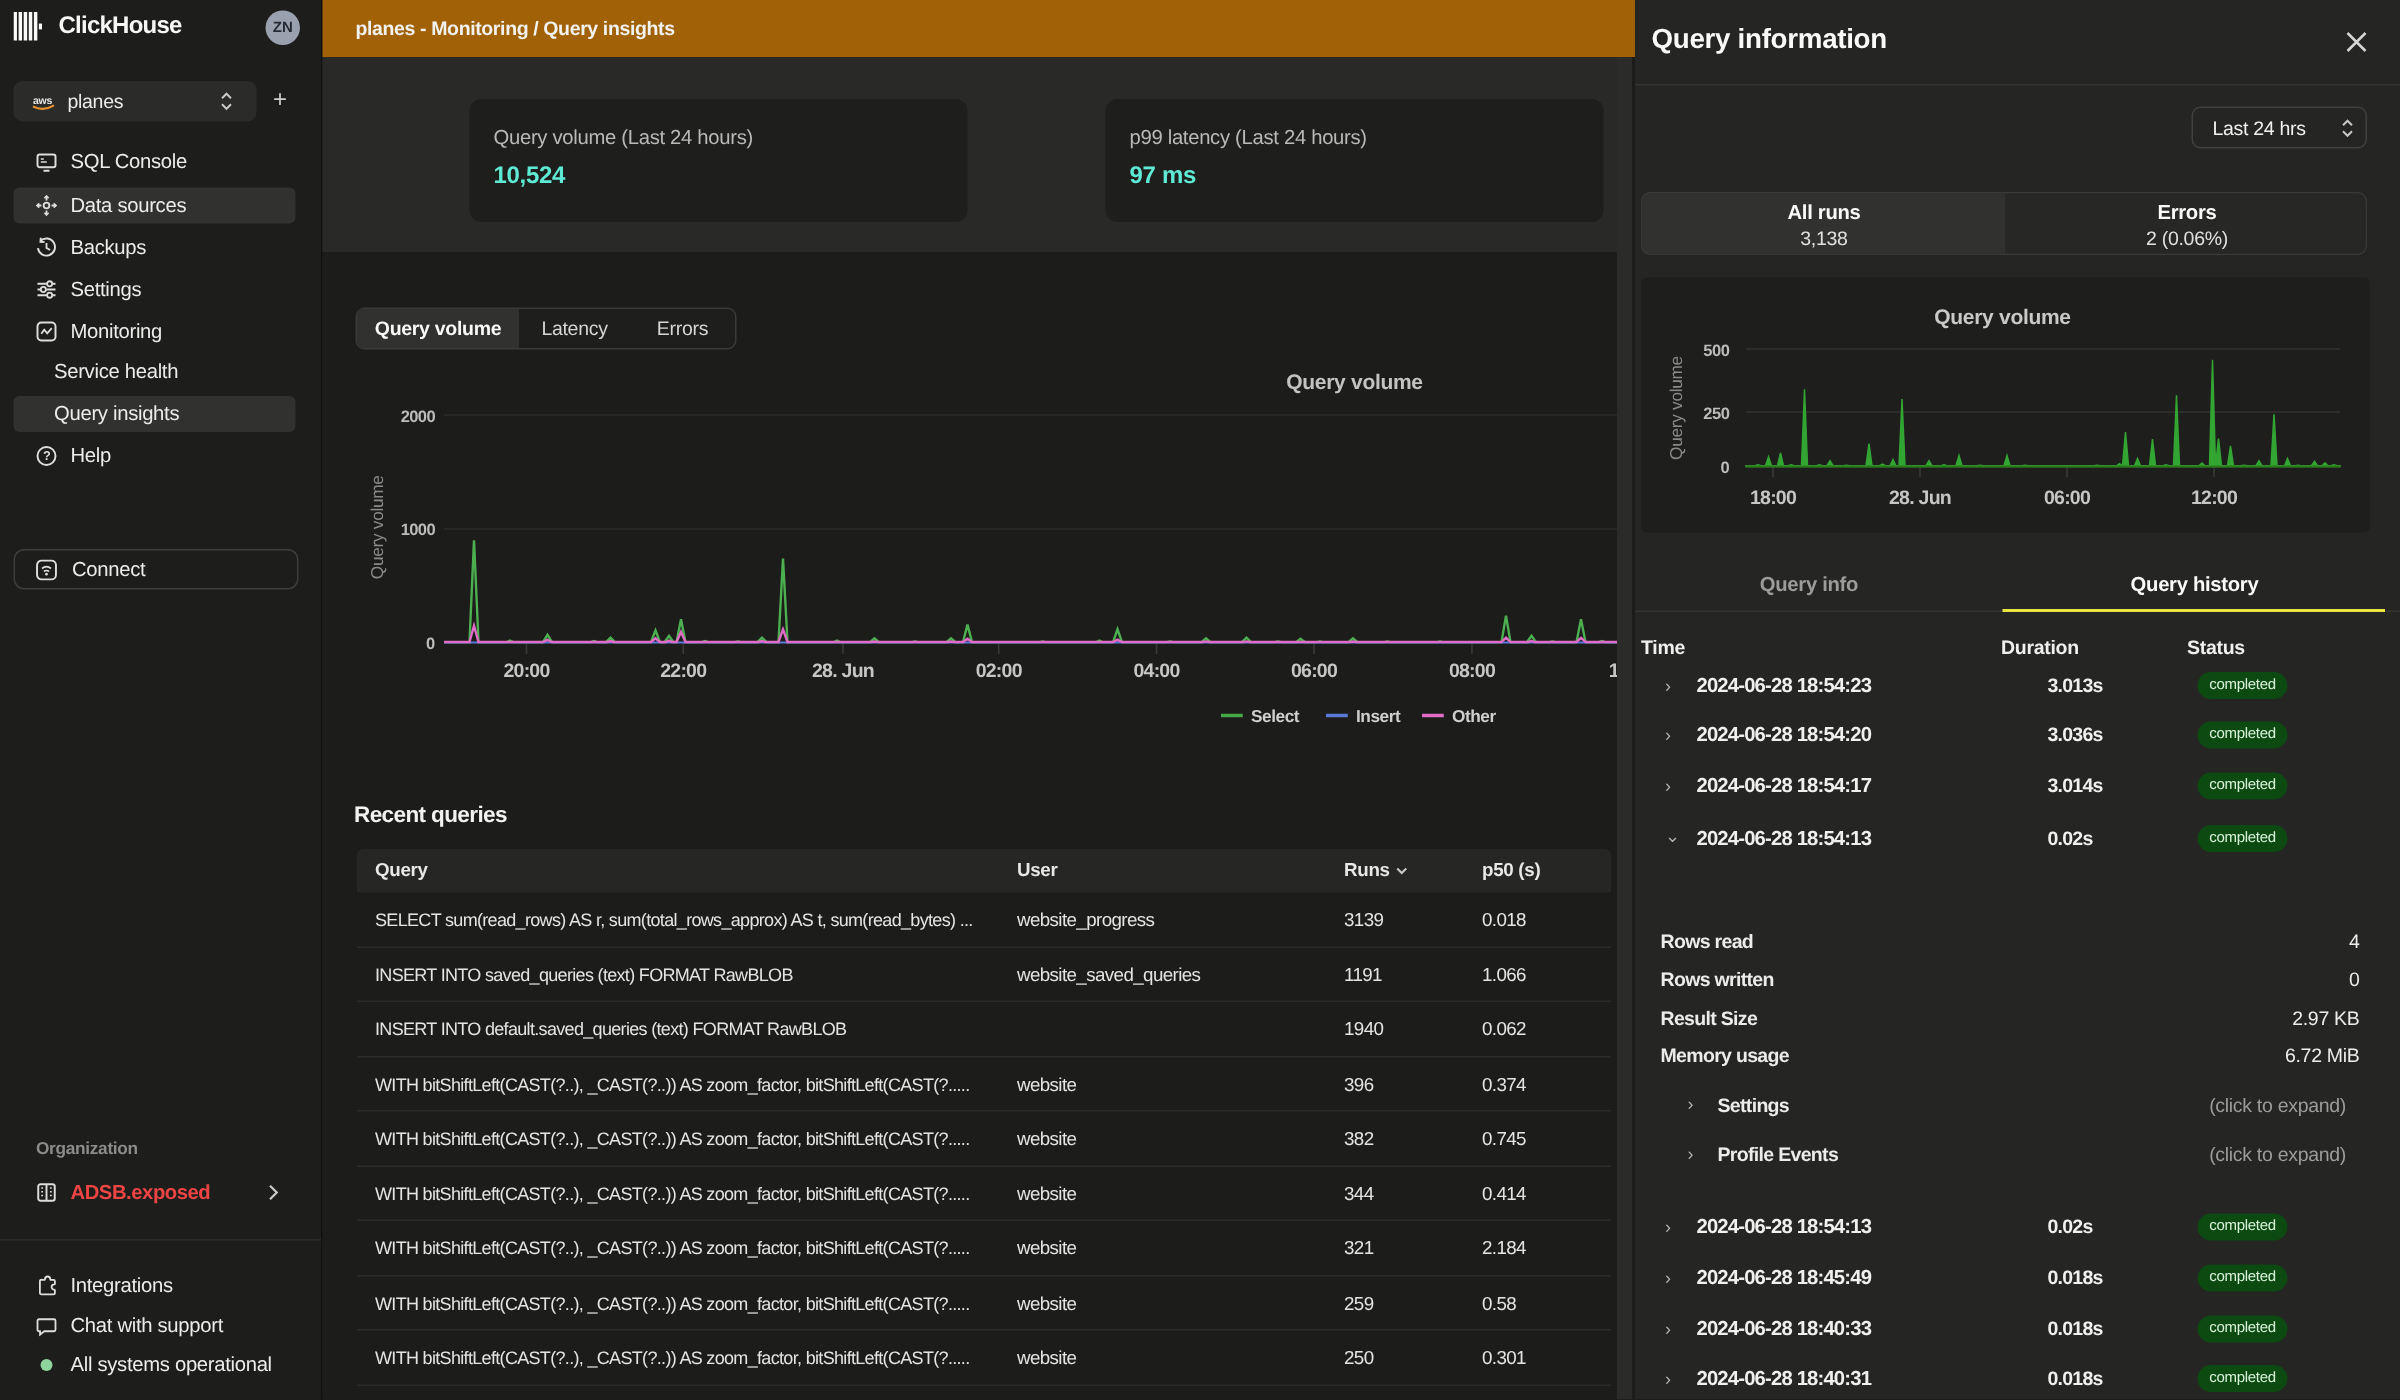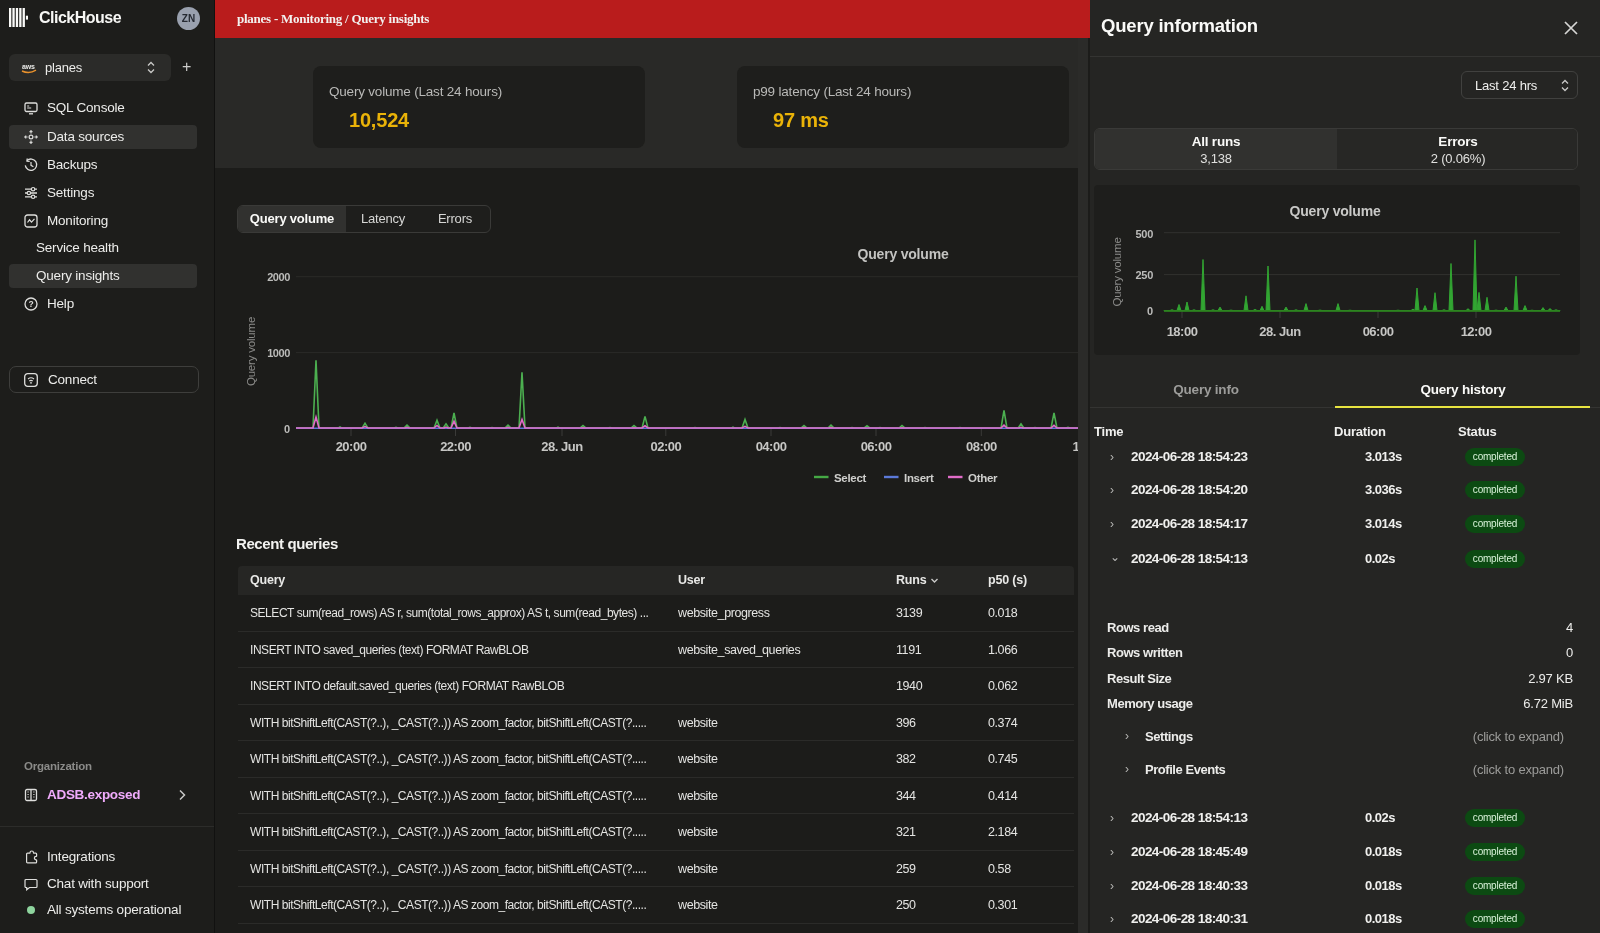--- a/index.html
+++ b/index.html
@@ -17,33 +17,33 @@
 .mitem { position:absolute; left:9px; width:188px; height:24px; border-radius:4px; }
 .mitem.sel { background:#31312f; }
 .mitem .ic { position:absolute; left:15px; top:5px; width:14px; height:14px; }
 .mitem .tx { position:absolute; left:38px; top:4px; font-size:13.5px; font-weight:500; color:#ececea; }
 .mitem .tx2 { position:absolute; left:27px; top:4px; font-size:13.5px; color:#ececea; }
 #connect { position:absolute; left:9px; top:334px; width:190px; height:27px; border:1px solid #3e3e3c; border-radius:7px;margin-top:32px; }
 #connect .ic { position:absolute; left:14px; top:6px; }
 #connect .tx { position:absolute; left:38px; top:5px; font-size:13.5px; font-weight:500; color:#ececea; }
 #orglabel { position:absolute; left:24px; top:760px; font-size:11.5px; font-weight:bold; color:#8b8b89; }
 #orgrow { position:absolute; left:9px; top:783px; width:188px; height:24px; }
-#orgrow .tx { position:absolute; left:38px; top:4px; font-size:13.5px; font-weight:bold; letter-spacing:-0.3px; color:#f0abfc; }
+#orgrow .tx { position:absolute; left:38px; top:4px; font-size:13.5px; font-weight:bold; letter-spacing:-0.3px; color:#ef4444; }
 #sbdivider { position:absolute; left:0; top:826px; width:214px; height:1px; background:#2c2c2a; }
 .bitem { position:absolute; left:9px; width:188px; height:24px; }
 .bitem .tx { position:absolute; left:38px; top:4px; font-size:13.5px; font-weight:500; color:#ececea; }
 
 
 #main { position:absolute; left:215px; top:0; width:875px; height:933px; background:#1c1c1a; }
-#mhead { position:absolute; left:0; top:0; width:875px; height:38px; background:#b91c1c;font-family:Liberation Serif, serif; }
+#mhead { position:absolute; left:0; top:0; width:875px; height:38px; background:#a16207; }
 #mhead .tx { position:absolute; left:22px; top:11px; font-size:13px; font-weight:bold; color:#f2f2f0; letter-spacing:-0.25px; }
 #band { position:absolute; left:0; top:38px; width:863px; height:130px; background:#292927; }
 .card { position:absolute; top:28px; width:332px; height:82px; background:#1e1e1c; border-radius:8px; }
 .card .t { position:absolute; left:16px; top:18px; font-size:13.5px; color:#b9b9b7; }
-.card .v { position:absolute; left:16px; top:43px; font-size:20px; font-weight:bold; color:#eab308;margin-left:20px; }
+.card .v { position:absolute; left:16px; top:43px; font-size:16px; font-weight:bold; color:#5eead4; }
 #tabs { position:absolute; left:22px; top:205px; width:254px; height:28px; border:1px solid #3a3a38; border-radius:6px; background:#1e1e1c; }
 #tabs .seg { position:absolute; top:0; height:26px; font-size:13px; color:#d6d6d4; text-align:center; line-height:26px; }
 #tabs .seg.on { background:#31312f; color:#fafaf8; font-weight:bold; border-radius:5px 0 0 5px; }
 #chart1 { position:absolute; left:0; top:233px; width:863px; height:270px; }
 #rq-title { position:absolute; left:21px; top:535px; font-size:15px; font-weight:bold; color:#f2f2f0; letter-spacing:-0.4px; }
 #table { position:absolute; left:23px; top:566px; width:836px; height:367px; }
 #thead { position:absolute; left:0; top:0; width:836px; height:29px; background:#262624; border-radius:4px 4px 0 0; }
 #thead div { position:absolute; top:7px; font-size:12.5px; font-weight:bold; color:#e8e8e6; }
 .trow { position:absolute; left:0; width:836px; height:36.5px; border-bottom:1px solid #2b2b29; }
 .trow div { position:absolute; top:11px; font-size:12.5px; color:#e4e4e2; white-space:nowrap; letter-spacing:-0.4px; }

